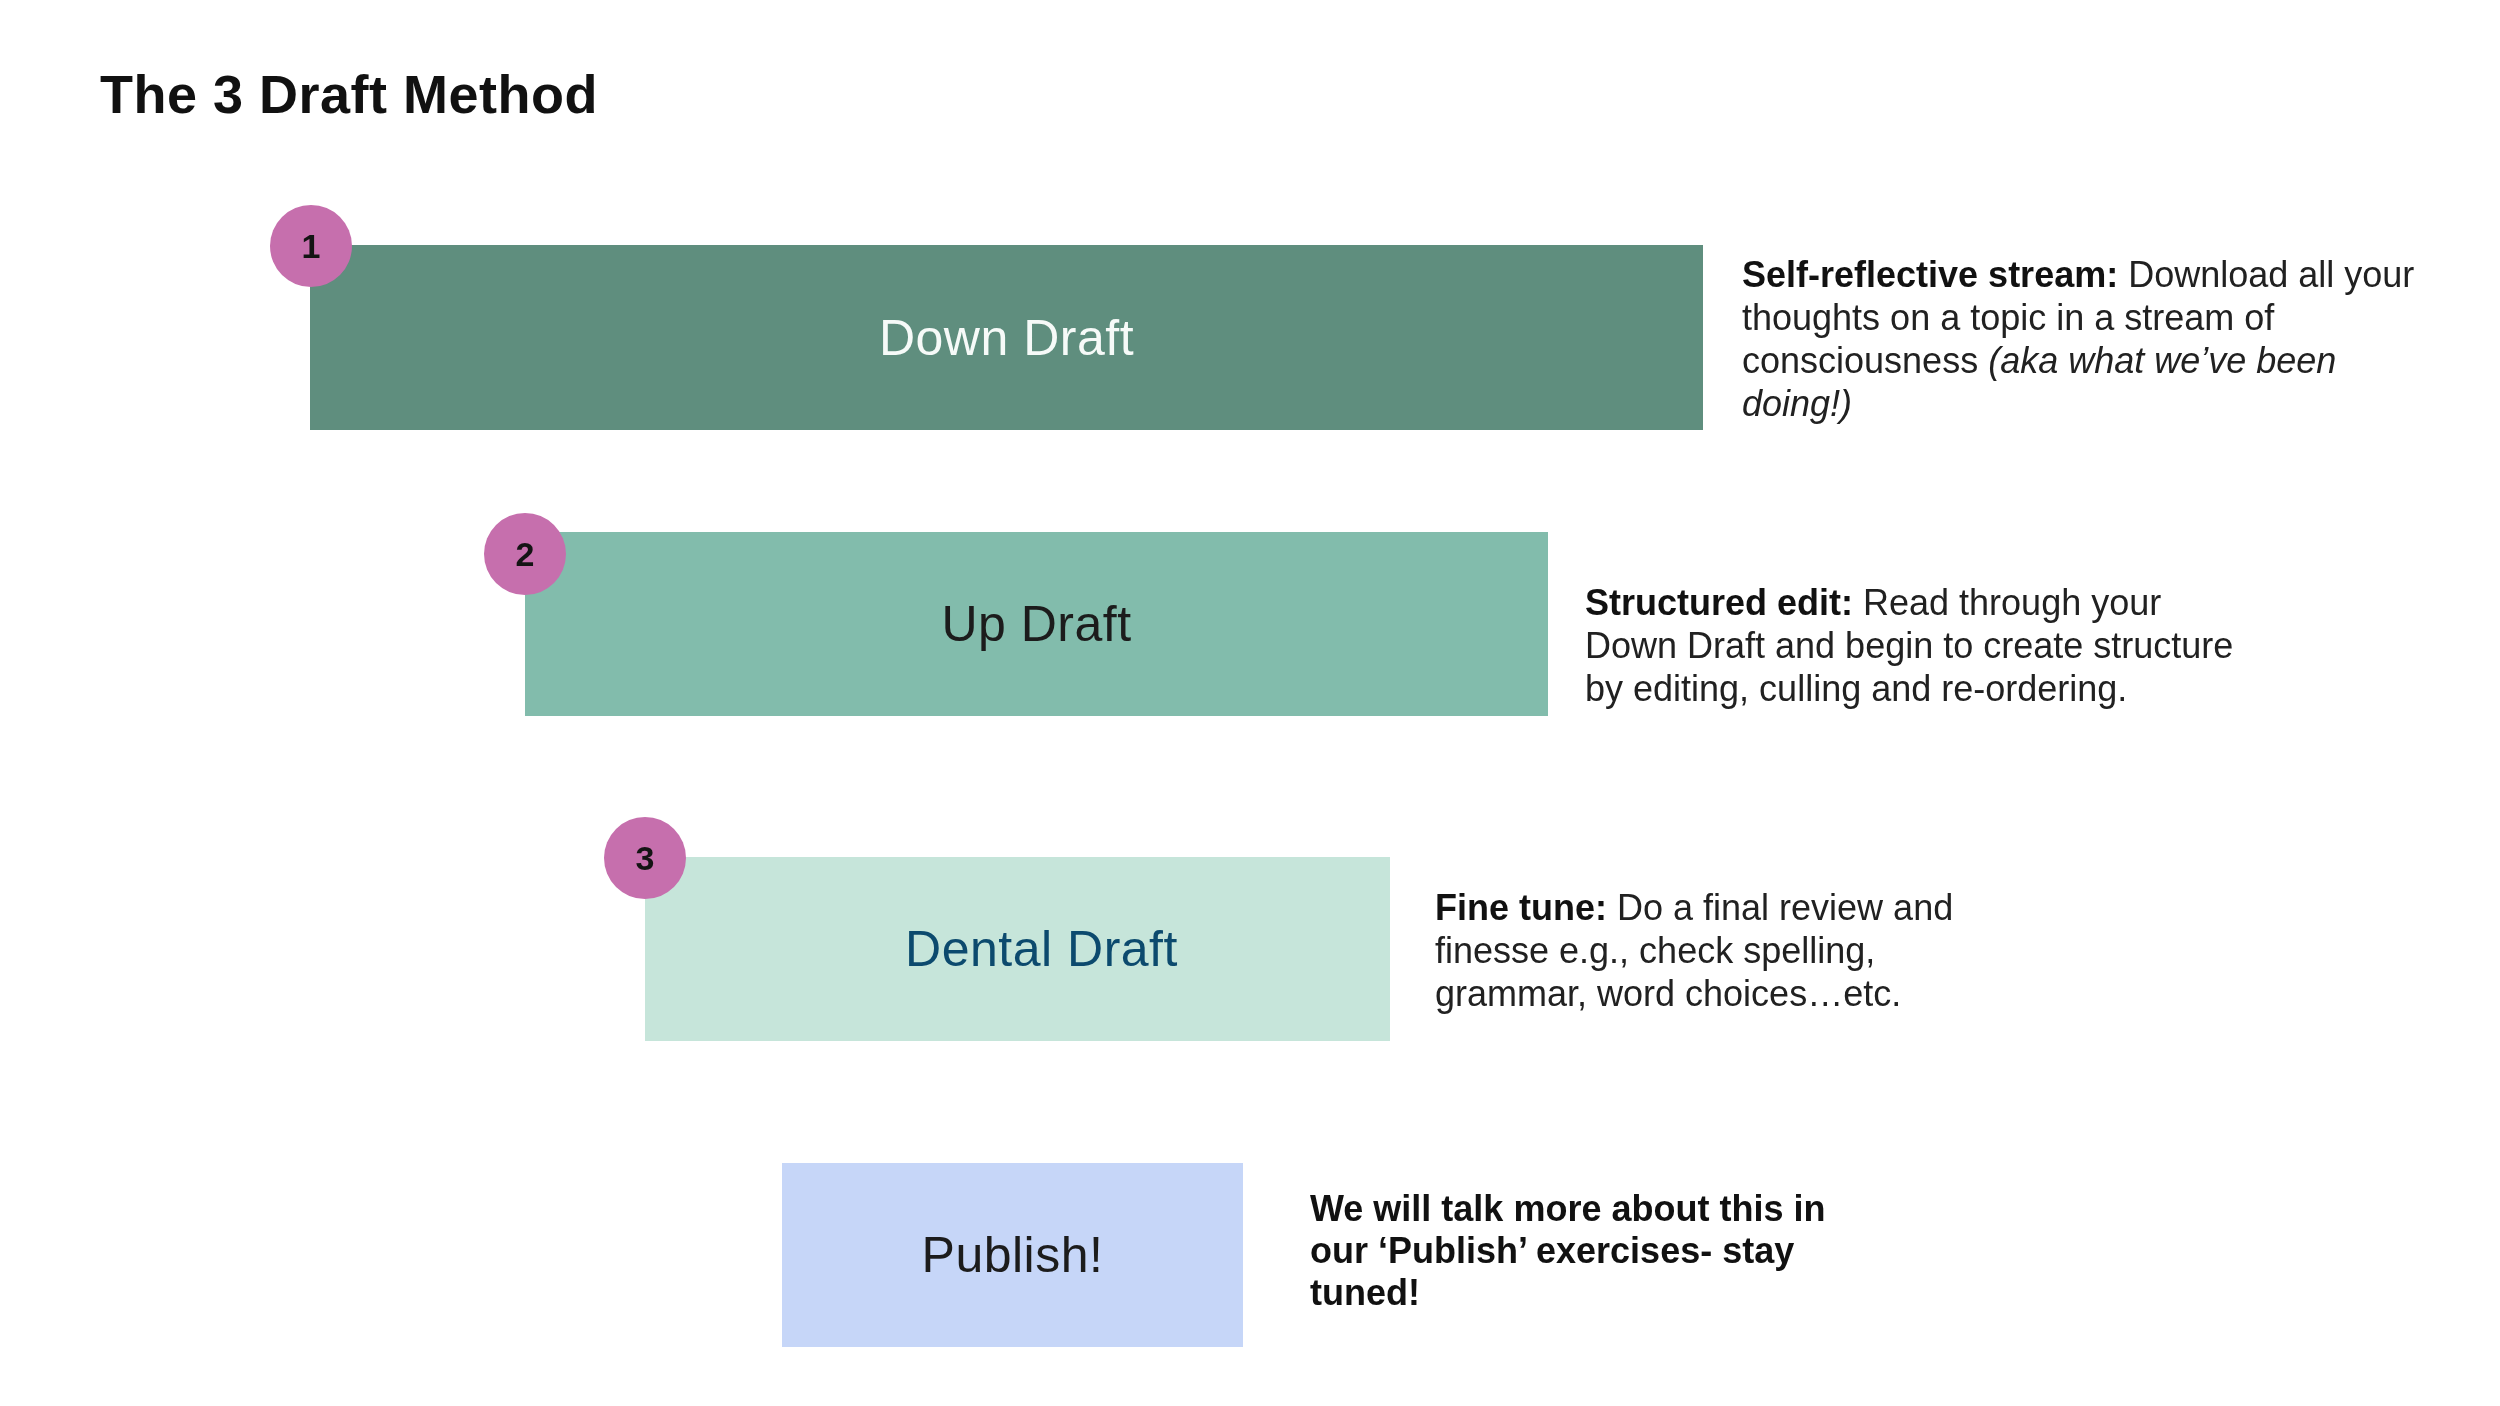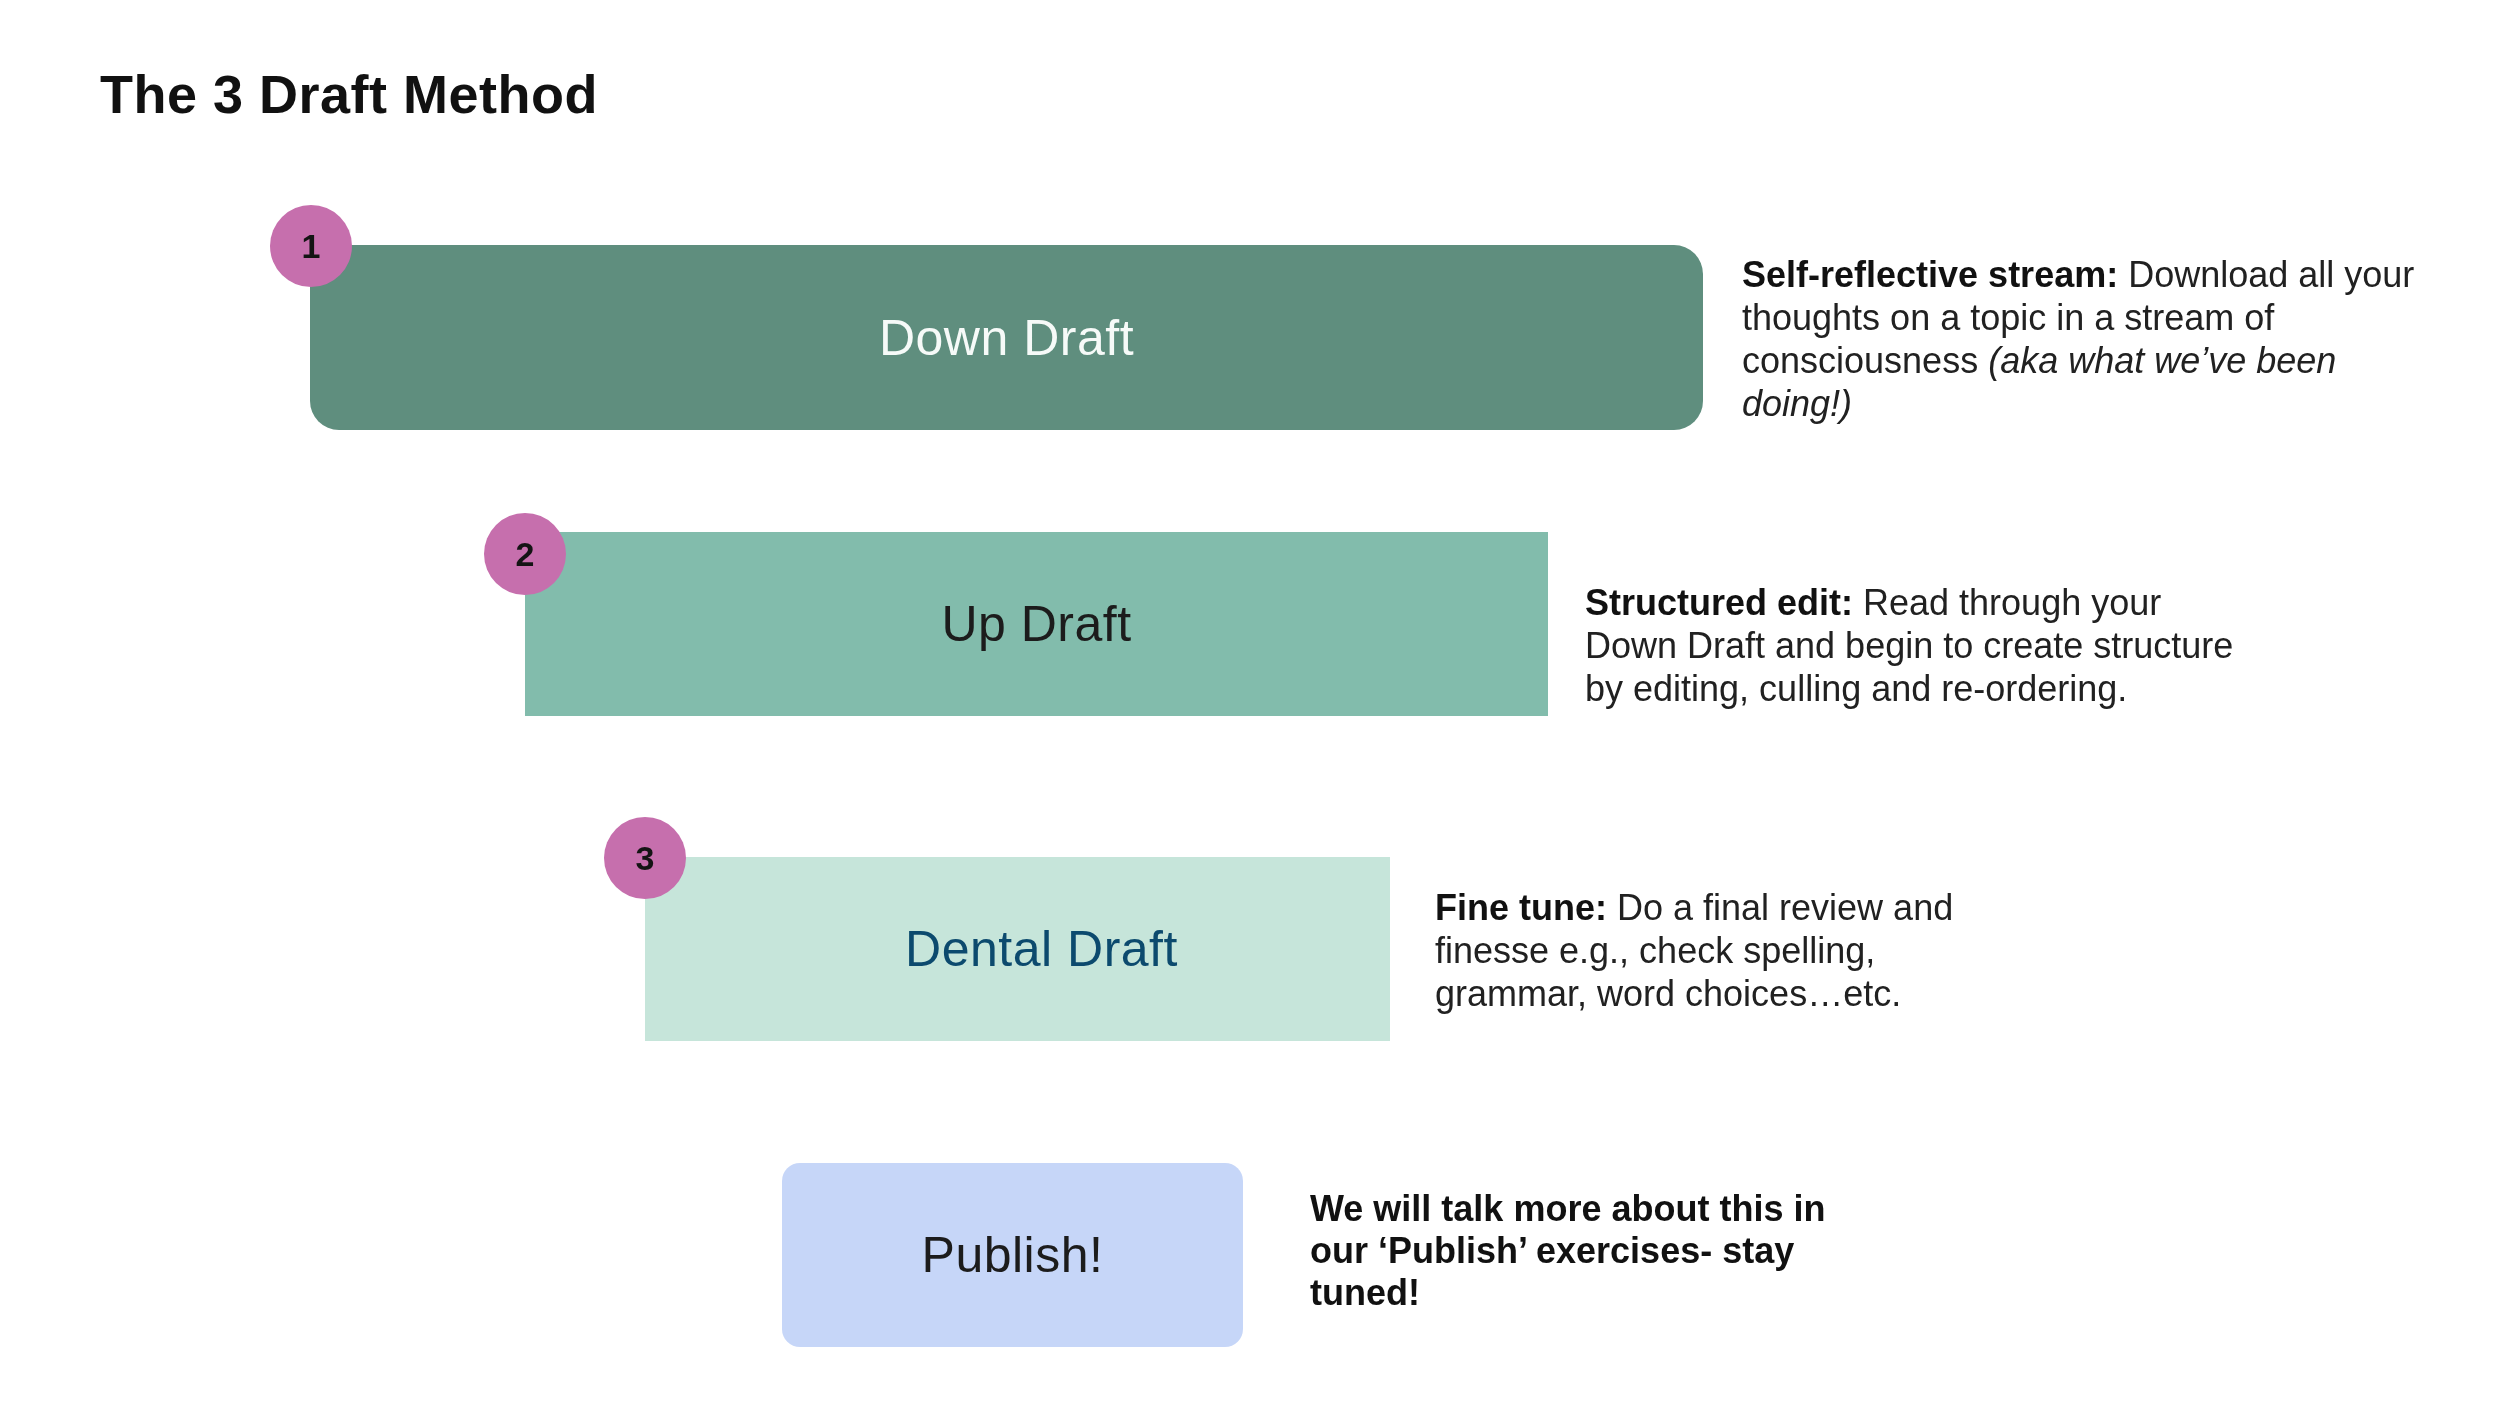--- a/index.html
+++ b/index.html
@@ -36,21 +36,21 @@
     font-weight: 300;
     font-size: 50px;
     letter-spacing: 0.5px;
   }
   .bar-1 { left: 310px; top: 245px; width: 1393px; height: 185px; }
   .bar-1 .bar-label { color: #f6faf8; }
   .bar-2 { left: 525px; top: 532px; width: 1023px; height: 184px; }
   .bar-2 .bar-label { color: #1c1c1c; }
   .bar-3 { left: 645px; top: 857px; width: 745px; height: 184px; }
   .bar-3 .bar-label { color: #0c4a6e; margin-left: 48px; }
-  .bar-publish { left: 782px; top: 1163px; width: 461px; height: 184px; border-radius: 18px; }
+  .bar-publish { left: 782px; top: 1163px; width: 461px; height: 184px; }
   .bar-publish .bar-label { color: #1c1c1c; }
   .badge {
     position: absolute;
     width: 82px;
     height: 82px;
     border-radius: 50%;
     display: flex;
     align-items: center;
     justify-content: center;
     font-size: 34px;
@@ -83,21 +83,21 @@
     white-space: pre-line;
   }
 </style>
 </head>
 <body>
 
 <div class="slide">
 
   <div class="page-title">The 3 Draft Method</div>
 
-  <div class="bar bar-1" style="background-color: rgb(95, 142, 126); border-radius: 29px;">
+  <div class="bar bar-1" style="background-color: rgb(95, 142, 126);">
     <span class="bar-label">Down Draft</span>
   </div>
   <div class="badge badge-1" style="background-color: rgb(198, 111, 173);">
     <span>1</span>
   </div>
   <div class="desc desc-1"><span class="seg-bold">Self-reflective stream:</span><span class="seg-regular"> Download all your
 thoughts on a topic in a stream of
 consciousness </span><span class="seg-italic">(aka what we’ve been
 doing!)</span></div>
 

